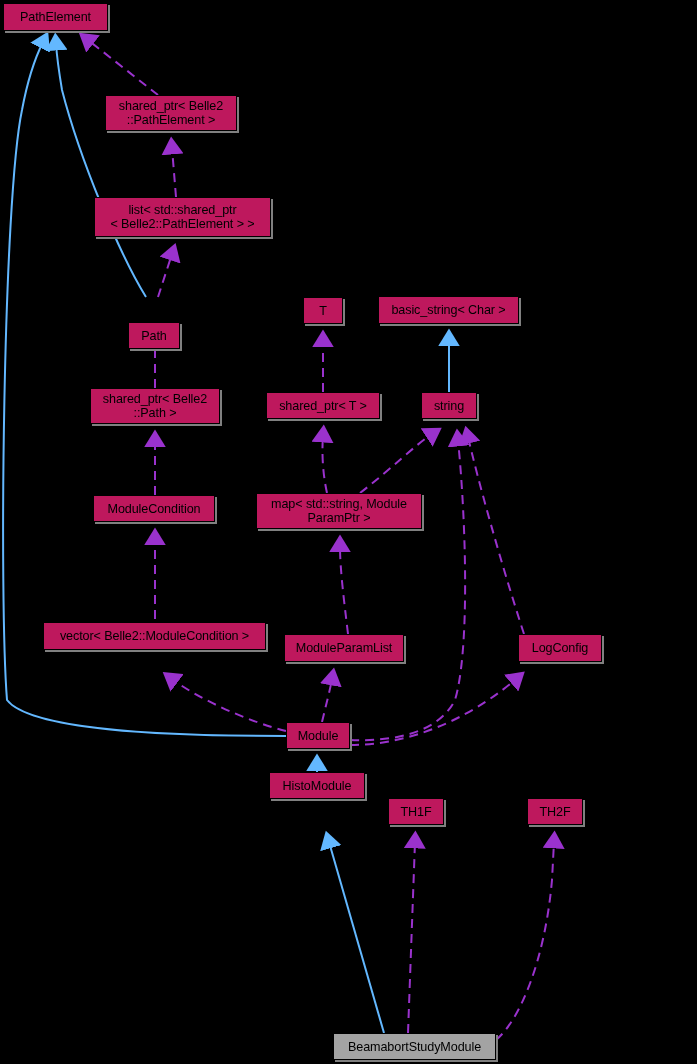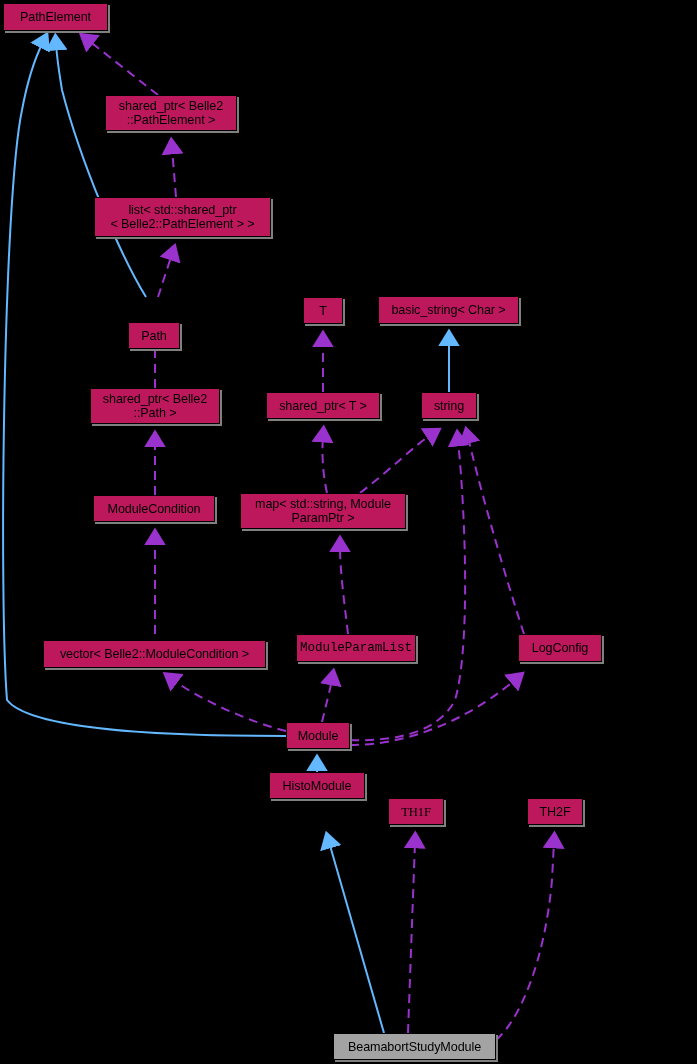--- a/index.html
+++ b/index.html
@@ -113,25 +113,25 @@
       <div class="node" style="left: 94px; top: 197px; width: 177px; height: 40px; text-align: center;"><span class="lbl">list&lt; std::shared_ptr
 &lt; Belle2::PathElement &gt; &gt;</span></div>
       <div class="node" style="left: 128px; top: 297px; width: 52px; height: 27px; margin-top: 25px;"><span class="lbl">Path</span></div>
       <div class="node" style="left: 303px; top: 297px; width: 40px; height: 27px;"><span class="lbl">T</span></div>
       <div class="node" style="left: 378px; top: 296px; width: 141px; height: 28px;"><span class="lbl">basic_string&lt; Char &gt;</span></div>
       <div class="node" style="left: 90px; top: 388px; width: 130px; height: 36px;"><span class="lbl">shared_ptr&lt; Belle2
 ::Path &gt;</span></div>
       <div class="node" style="left: 266px; top: 392px; width: 114px; height: 27px;"><span class="lbl">shared_ptr&lt; T &gt;</span></div>
       <div class="node" style="left: 421px; top: 392px; width: 56px; height: 27px;"><span class="lbl">string</span></div>
       <div class="node" style="left: 93px; top: 495px; width: 122px; height: 27px;"><span class="lbl">ModuleCondition</span></div>
-      <div class="node" style="left: 240px; top: 493px; width: 166px; height: 36px;"><span class="lbl">map&lt; std::string, Module
+      <div class="node" style="left: 256px; top: 493px; width: 166px; height: 36px;"><span class="lbl">map&lt; std::string, Module
 ParamPtr &gt;</span></div>
-      <div class="node" style="left: 43px; top: 640px; width: 223px; height: 28px;"><span class="lbl">vector&lt; Belle2::ModuleCondition &gt;</span></div>
-      <div class="node" style="left: 296px; top: 634px; width: 120px; height: 28px; font-family: Liberation Mono, monospace;"><span class="lbl">ModuleParamList</span></div>
+      <div class="node" style="left: 43px; top: 622px; width: 223px; height: 28px;"><span class="lbl">vector&lt; Belle2::ModuleCondition &gt;</span></div>
+      <div class="node" style="left: 284px; top: 634px; width: 120px; height: 28px;"><span class="lbl">ModuleParamList</span></div>
       <div class="node" style="left: 518px; top: 634px; width: 84px; height: 28px;"><span class="lbl">LogConfig</span></div>
       <div class="node" style="left: 286px; top: 722px; width: 64px; height: 27px; justify-content: center;"><span class="lbl">Module</span></div>
       <div class="node" style="left: 269px; top: 772px; width: 96px; height: 27px;"><span class="lbl">HistoModule</span></div>
-      <div class="node" style="left: 388px; top: 798px; width: 56px; height: 27px; font-family: Liberation Serif, serif;"><span class="lbl">TH1F</span></div>
+      <div class="node" style="left: 388px; top: 798px; width: 56px; height: 27px;"><span class="lbl">TH1F</span></div>
       <div class="node" style="left: 527px; top: 798px; width: 56px; height: 27px; text-align: right;"><span class="lbl">TH2F</span></div>
       <div class="node highlight" style="left: 333px; top: 1033px; width: 163px; height: 27px;"><span class="lbl">BeamabortStudyModule</span></div>
     </div>
 
 </div>
 
 </body></html>

